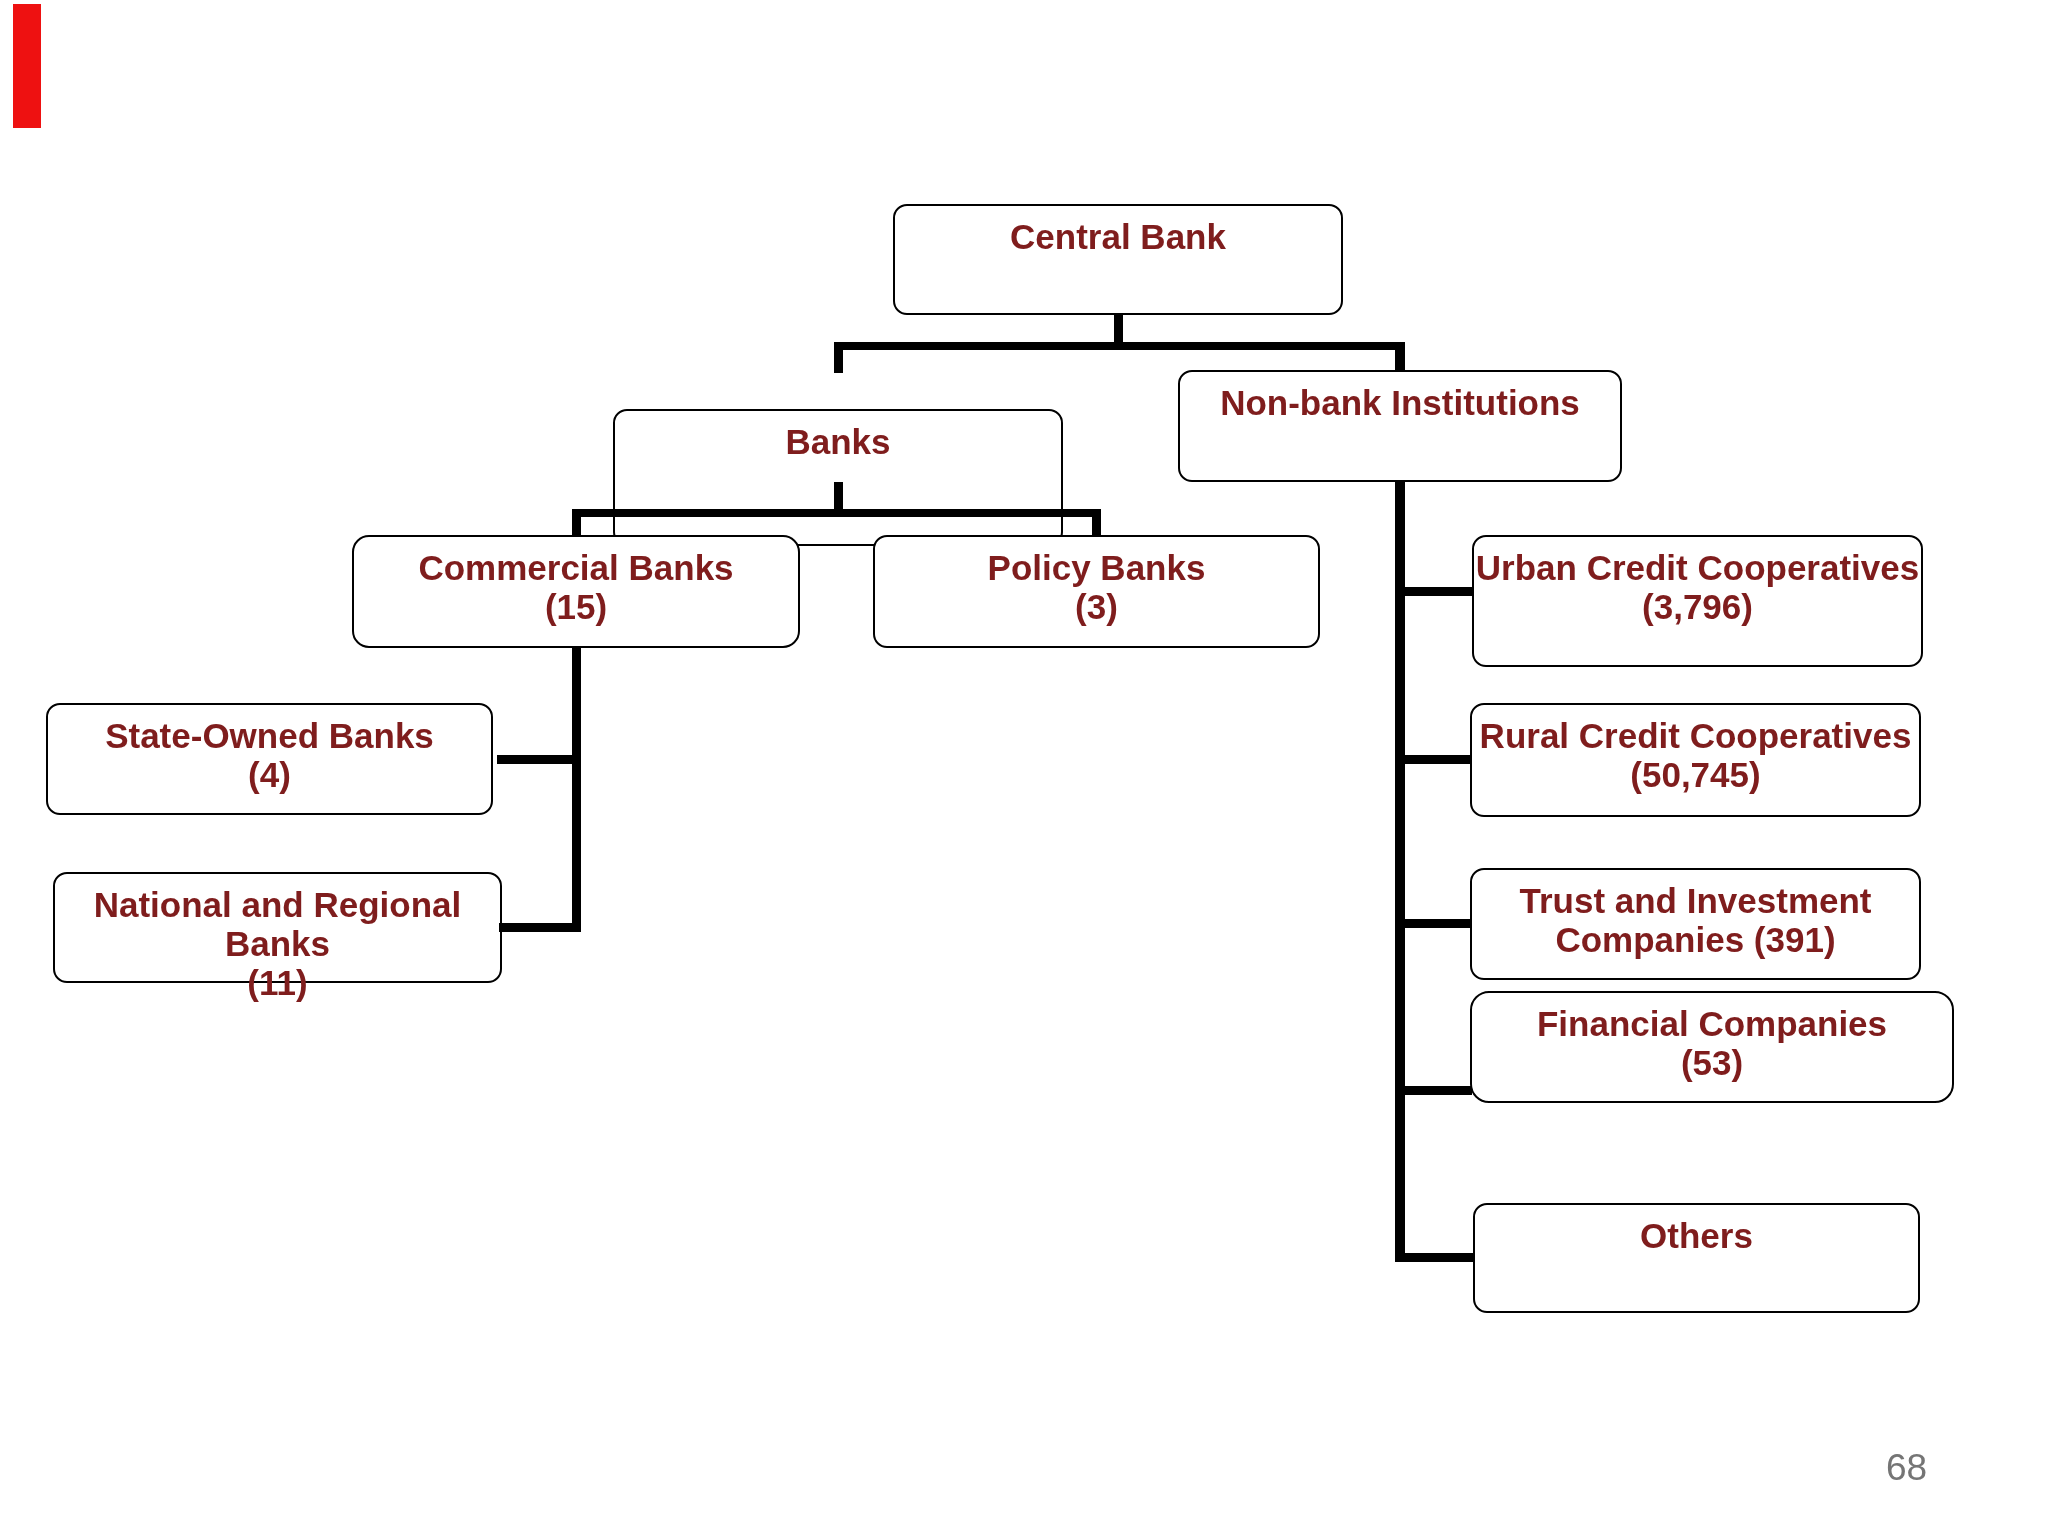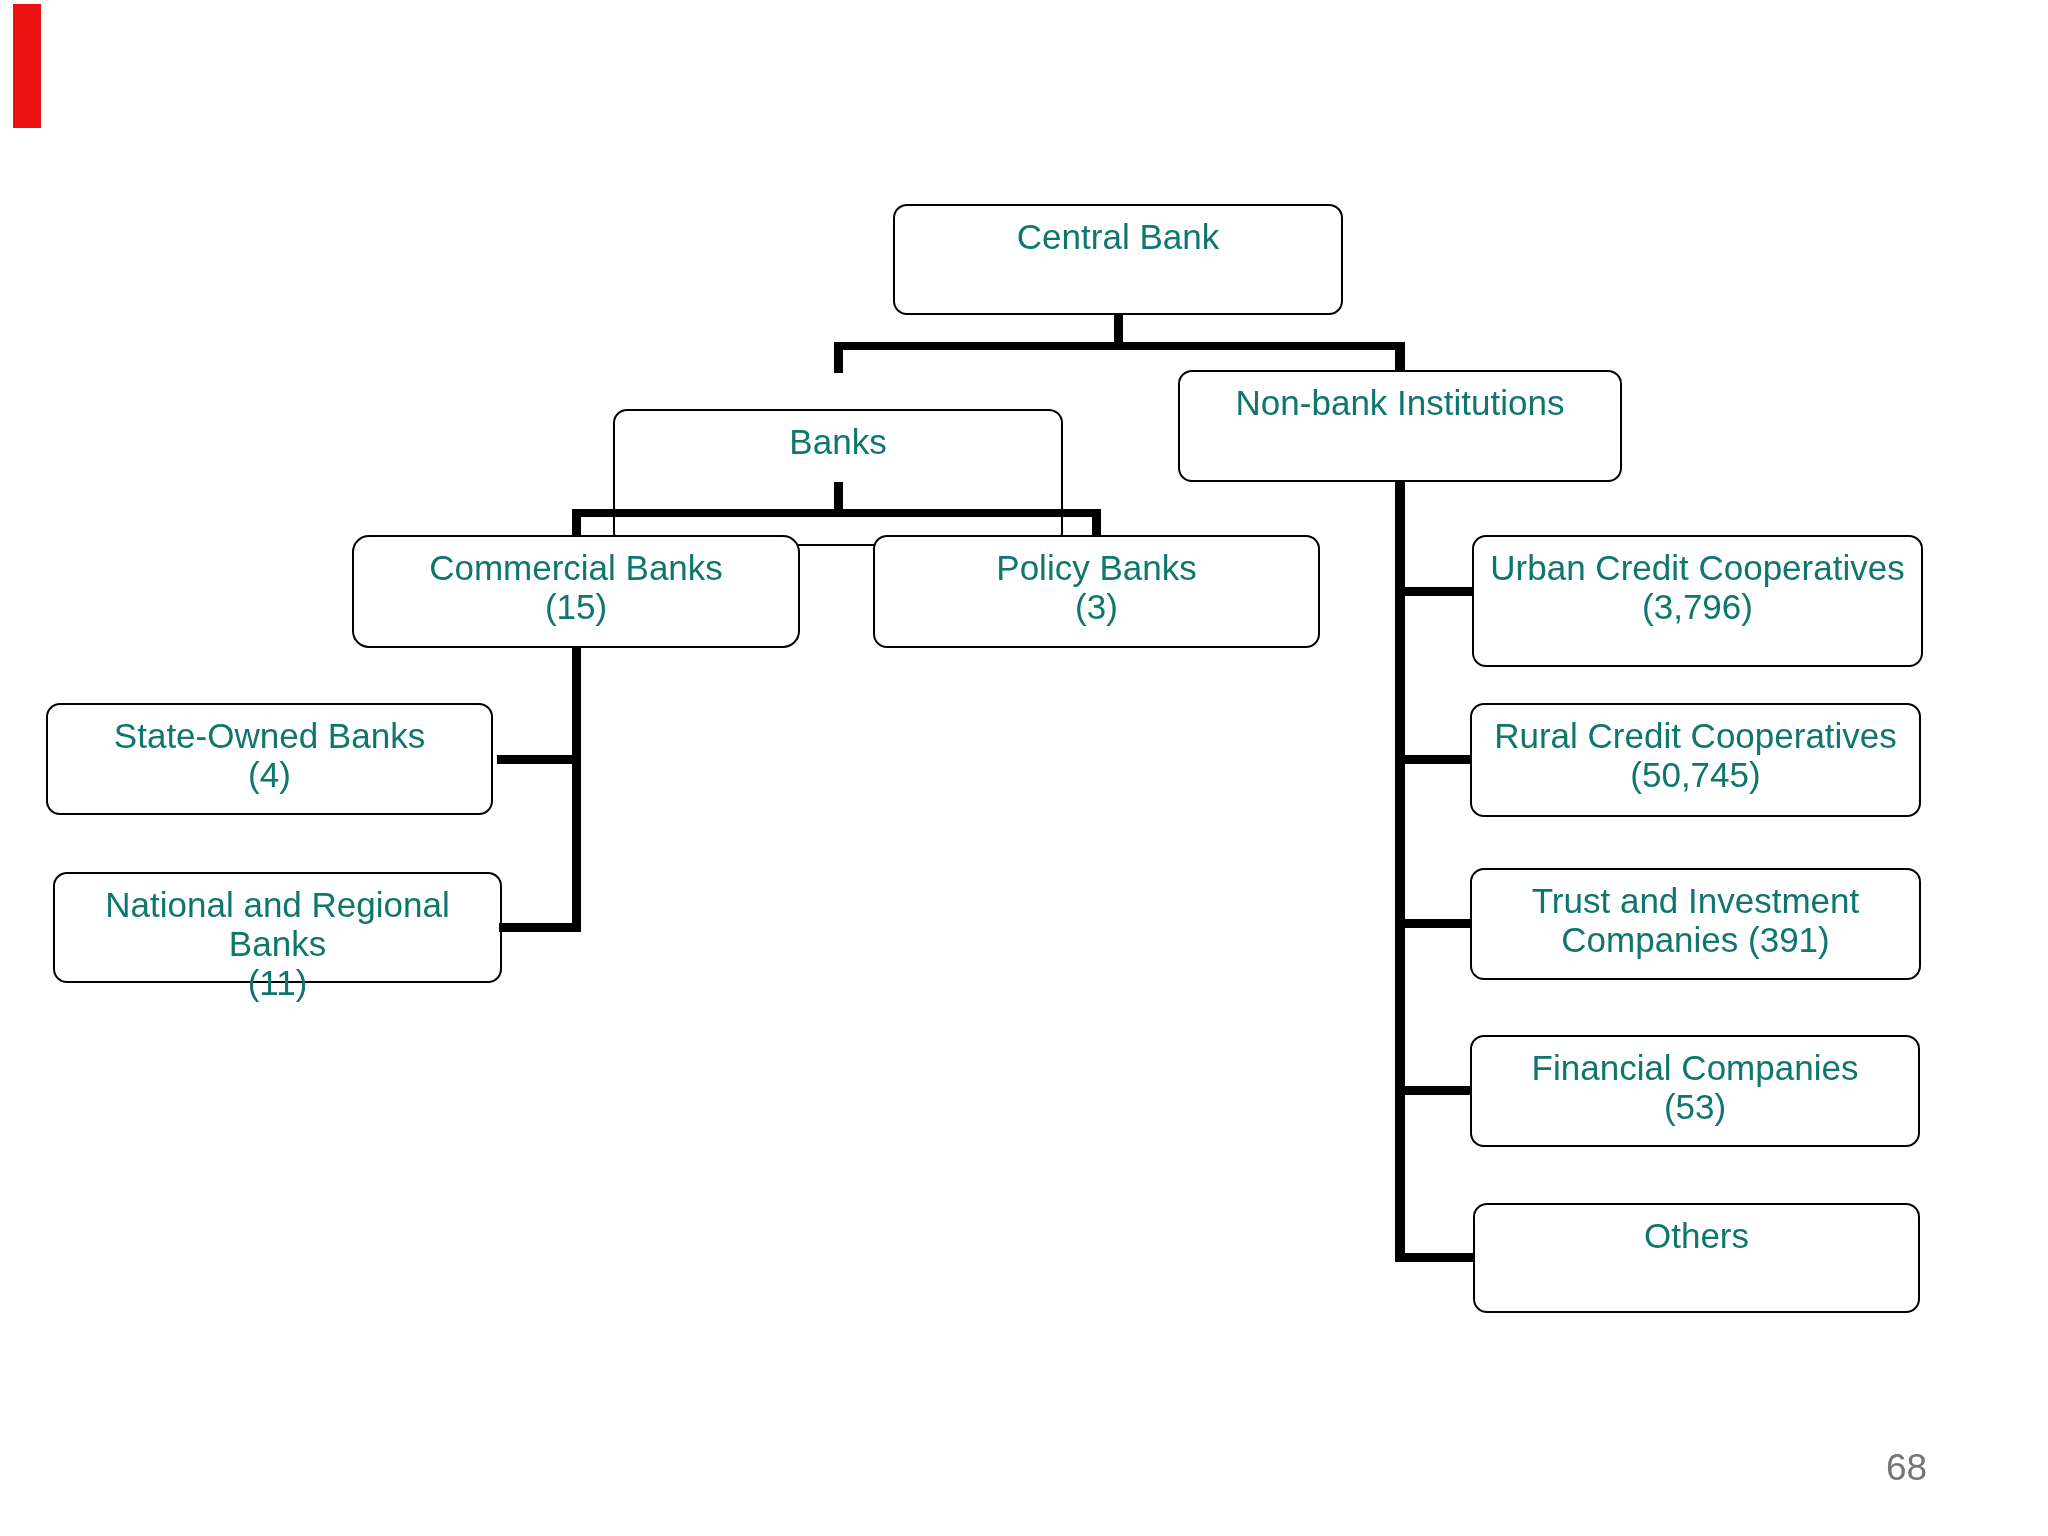--- a/index.html
+++ b/index.html
@@ -18,22 +18,23 @@
   .box{
     position:absolute;
     box-sizing:border-box;
     background:#ffffff;
     border:2px solid #000000;
     border-radius:14px;
     text-align:center;
     padding-top:11px;
     font-size:35px;
     line-height:39px;
-    color:#0f766e;
+    color:#7f1d1d;
     letter-spacing:0px;
+    font-weight:bold;
   }
   .box span{display:block;}
   .h{position:absolute;background:#000000;height:8px;}
   .v{position:absolute;background:#000000;width:9px;}
   .page-num{
     position:absolute;
     left:1886px;top:1447px;
     font-size:37px;
     color:#757575;
   }
@@ -79,21 +80,21 @@
     <span>(3,796)</span>
   </div>
   <div class="box" style="left:1470px;top:703px;width:451px;height:114px;">
     <span>Rural Credit Cooperatives</span>
     <span>(50,745)</span>
   </div>
   <div class="box" style="left:1470px;top:868px;width:451px;height:112px;">
     <span>Trust and Investment</span>
     <span>Companies (391)</span>
   </div>
-  <div class="box" style="left:1470px;top:1035px;width:450px;height:112px;">
+  <div class="box" style="left:1470px;top:991px;width:484px;height:112px;border-radius:19px;">
     <span>Financial Companies</span>
     <span>(53)</span>
   </div>
   <div class="box" style="left:1473px;top:1203px;width:447px;height:110px;">
     <span>Others</span>
   </div>
 
   <div class="v" style="left:1114px;top:315px;height:31px;"></div>
   <div class="h" style="left:834px;top:342px;width:571px;"></div>
   <div class="v" style="left:834px;top:349px;height:24px;"></div>

